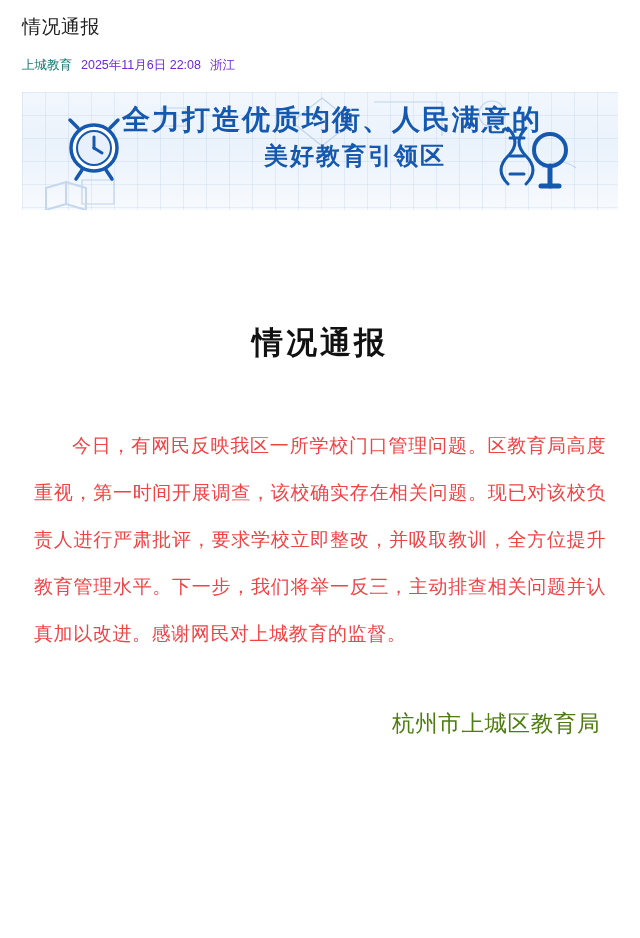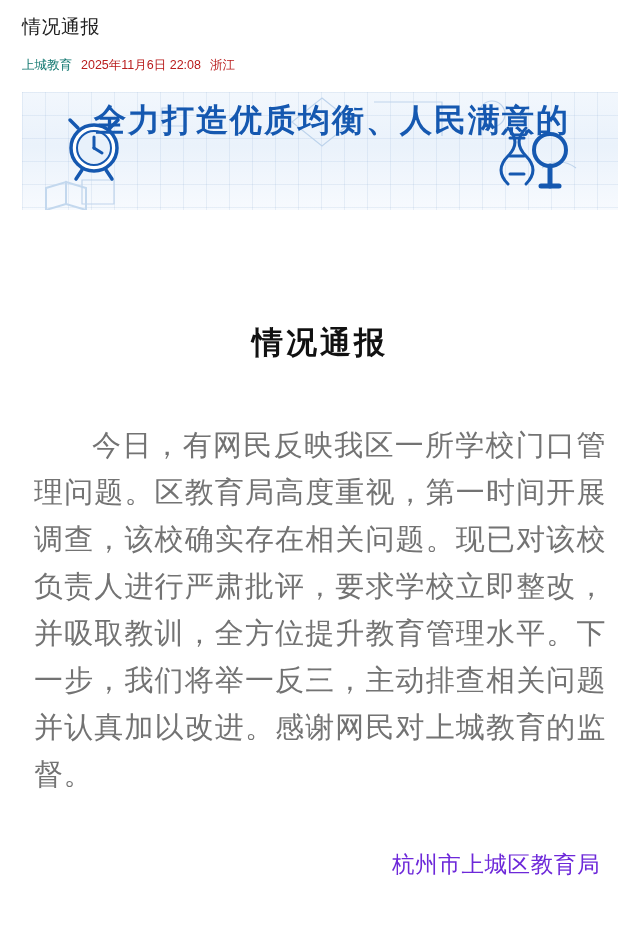--- a/index.html
+++ b/index.html
@@ -33,21 +33,21 @@
     align-items: baseline;
     gap: 9px;
     margin-top: 17px;
     font-size: 12.5px;
     color: #9a9a9a;
   }
   .meta-account {
     color: #0f766e;
   }
   .meta-time, .meta-location {
-    color: #b91c1c;
+    color: #6d28d9;
   }
 
   
   .banner {
     margin: 18px 22px 0 22px;
     height: 118px;
     position: relative;
     overflow: hidden;
     background: linear-gradient(180deg, #f2f7fd 0%, #eaf2fb 45%, #f7fafe 100%);
   }
@@ -68,21 +68,21 @@
   .banner-text {
     position: absolute;
     left: 0; right: 0;
     top: 10px;
     text-align: center;
     color: #1558b0;
     font-weight: bold;
     font-family: "DejaVu Sans", "Liberation Sans", sans-serif;
   }
   .banner-line1 {
-    font-size: 32px;
+    font-size: 28px;
     line-height: 36px;
     letter-spacing: 2px;
     padding-left: 24px;
   }
   .banner-line2 {
     font-size: 24px;
     line-height: 36px;
     letter-spacing: 2px;
     padding-left: 70px;
   }
@@ -95,35 +95,35 @@
     text-align: center;
     font-size: 31px;
     font-weight: bold;
     letter-spacing: 3px;
     color: #111111;
     margin-top: 112px;
     font-family: "DejaVu Sans", "Liberation Sans", sans-serif;
   }
   .doc-body {
     margin-top: 58px;
-    font-size: 29px;
+    font-size: 19px;
     line-height: 47px;
     letter-spacing: 0.6px;
-    color: #737373;
+    color: #ef4444;
     text-align: justify;
     text-indent: 2em;
     font-family: "DejaVu Sans", "Liberation Sans", sans-serif;
   }
   .doc-sign {
     margin-top: 44px;
     text-align: right;
     font-size: 22.5px;
     line-height: 45px;
     letter-spacing: 0.6px;
-    color: #6d28d9;
+    color: #4d7c0f;
     padding-right: 6px;
     font-family: "DejaVu Sans", "Liberation Sans", sans-serif;
   }
 </style>
 </head>
 <body>
 
 <div class="article-header">
   <h1 class="article-title">情况通报</h1>
   <div class="meta-row">
@@ -171,20 +171,21 @@
     </g>
 
     <g stroke="#c3d8ee" stroke-width="2" fill="none">
       <path d="M24 96 l20 -6 0 22 -20 6 z"></path>
       <path d="M44 90 l20 6 0 22 -20 -6 z"></path>
     </g>
   </svg>
 
   <div class="banner-text">
     <div class="banner-line1">全力打造优质均衡、人民满意的</div>
+    <div class="banner-line2">美好教育引领区</div>
   </div>
 </div>
 
 <div class="doc">
   <div class="doc-title">情况通报</div>
   <div class="doc-body">今日，有网民反映我区一所学校门口管理问题。区教育局高度重视，第一时间开展调查，该校确实存在相关问题。现已对该校负责人进行严肃批评，要求学校立即整改，并吸取教训，全方位提升教育管理水平。下一步，我们将举一反三，主动排查相关问题并认真加以改进。感谢网民对上城教育的监督。</div>
   <div class="doc-sign">
     <div>杭州市上城区教育局</div>
   </div>
 </div>

